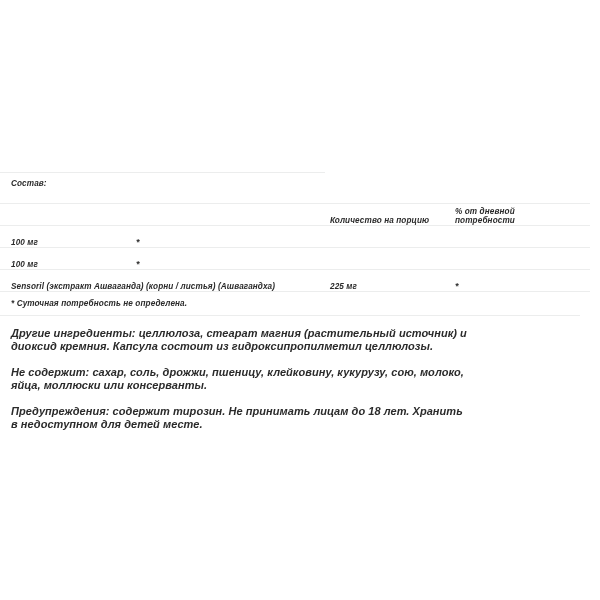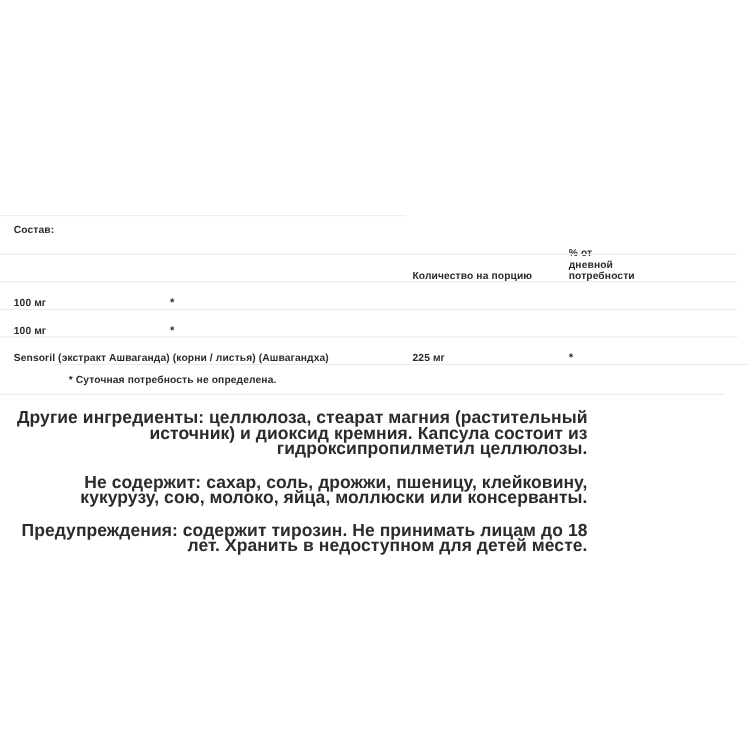--- a/index.html
+++ b/index.html
@@ -14,20 +14,21 @@
     font-family: "Liberation Sans", sans-serif;
     color: #2b2b2b;
     -webkit-font-smoothing: antialiased;
   }
 
   .page {
     position: relative;
     width: 484px;
     height: 600px;
     box-sizing: border-box;
+    font-style: italic;
   }
 
   
   .top-spacer { height: 172px; }
 
   
   .info-block { padding: 0; }
 
   .info-row {
     position: relative;
@@ -88,21 +89,20 @@
   .footnote {
     position: relative;
     height: 24px;
     display: flex;
     align-items: center;
     padding-left: 11px;
     font-size: 8.2px;
     font-weight: bold;
     letter-spacing: 0.1px;
     color: #2b2b2b;
-    margin-left: 44px;
   }
   .footnote::before {
     content: "";
     position: absolute;
     top: 0;
     left: 0;
     width: 590px;
     height: 1px;
     background: #eceded;
   }
@@ -113,27 +113,26 @@
     height: 1px;
     background: #eceded;
     margin: 0 0 0 0;
   }
 
   
   .prose { padding: 11px 14px 0 11px; }
 
   .prose p {
     margin: 0 0 14px 0;
-    font-size: 14px;
+    font-size: 11px;
     font-weight: bold;
     line-height: 12.5px;
     letter-spacing: 0.05px;
     color: #2b2b2b;
     max-width: 580px;
-    text-align: right;
   }
   .prose p:last-child { margin-bottom: 0; }
 </style>
 </head>
 <body>
 
 <div class="page">
 
   <div class="top-spacer"></div>
 

